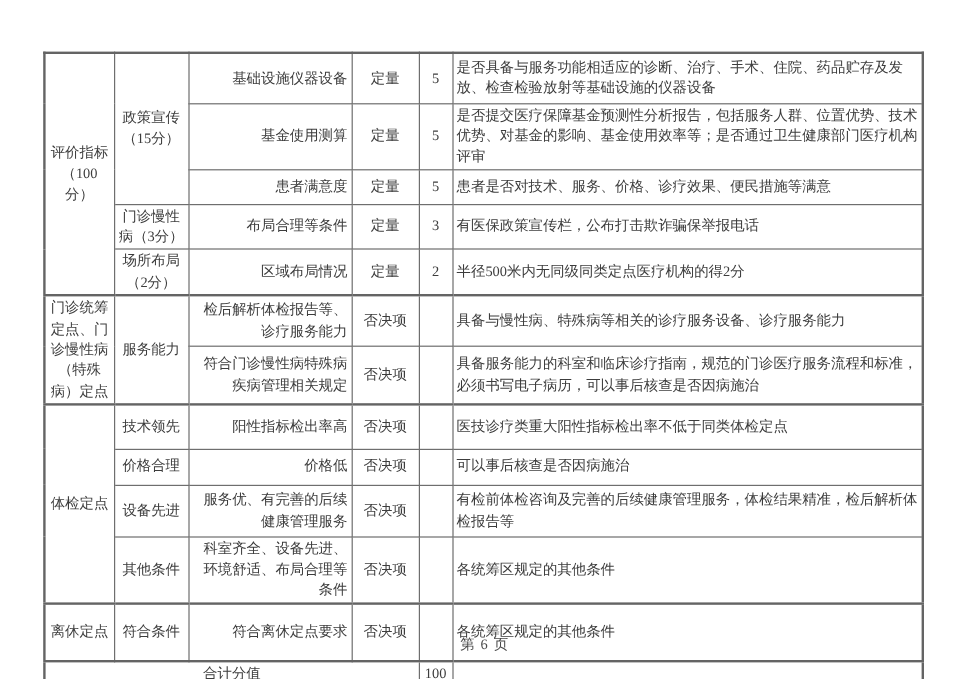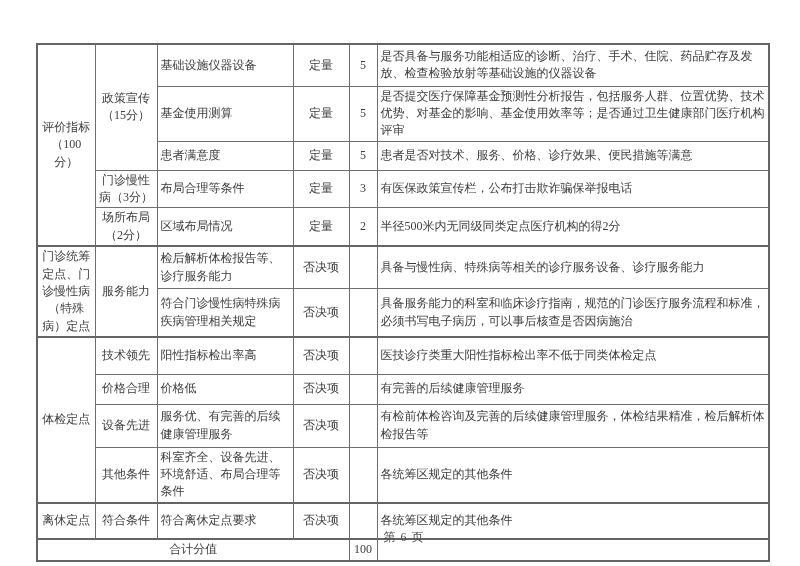--- a/index.html
+++ b/index.html
@@ -37,21 +37,21 @@
     color: #3c3c3c;
     padding: 1px 3px;
     vertical-align: middle;
     word-break: break-all;
     overflow: hidden;
   }
   td.cat, td.grp, td.typ, td.scr, td.total-label, td.total-score {
     text-align: center;
     padding: 1px 1px;
   }
-  td.item { padding-left: 5px; }
+  td.item { padding-left: 5px; text-align: right; }
   td.detail { padding-left: 5px; padding-right: 4px; line-height: 1.5; font-family: Liberation Serif, serif; }
   tr.sec-top td { border-top: 2px solid #646464; margin-left: 47px; }
   .footer {
     position: absolute;
     left: 4px;
     top: 529px;
     width: 800px;
     text-align: center;
     font-size: 12px;
     color: #4a4a4a;
@@ -130,38 +130,38 @@
         <td class="item">阳性指标检出率高</td>
         <td class="typ">否决项</td>
         <td class="scr"></td>
         <td class="detail">医技诊疗类重大阳性指标检出率不低于同类体检定点</td>
       </tr>
       <tr style="height:30px">
         <td class="grp">价格合理</td>
         <td class="item">价格低</td>
         <td class="typ">否决项</td>
         <td class="scr"></td>
-        <td class="detail">有完善的后续健康管理服务</td>
+        <td class="detail">可以事后核查是否因病施治</td>
       </tr>
       <tr style="height:43px">
         <td class="grp">设备先进</td>
         <td class="item">服务优、有完善的后续健康管理服务</td>
         <td class="typ">否决项</td>
         <td class="scr"></td>
         <td class="detail">有检前体检咨询及完善的后续健康管理服务，体检结果精准，检后解析体检报告等</td>
       </tr>
       <tr style="height:43px">
         <td class="grp">其他条件</td>
         <td class="item">科室齐全、设备先进、环境舒适、布局合理等条件</td>
         <td class="typ">否决项</td>
         <td class="scr"></td>
         <td class="detail">各统筹区规定的其他条件</td>
       </tr>
 
-      <tr class="sec-top" style="height:36px">
+      <tr class="sec-top" style="height:48px">
         <td class="cat">离休定点</td>
         <td class="grp">符合条件</td>
         <td class="item">符合离休定点要求</td>
         <td class="typ">否决项</td>
         <td class="scr"></td>
         <td class="detail">各统筹区规定的其他条件</td>
       </tr>
 
       <tr class="sec-top" style="height:22px">
         <td class="total-label" colspan="4">合计分值</td>

